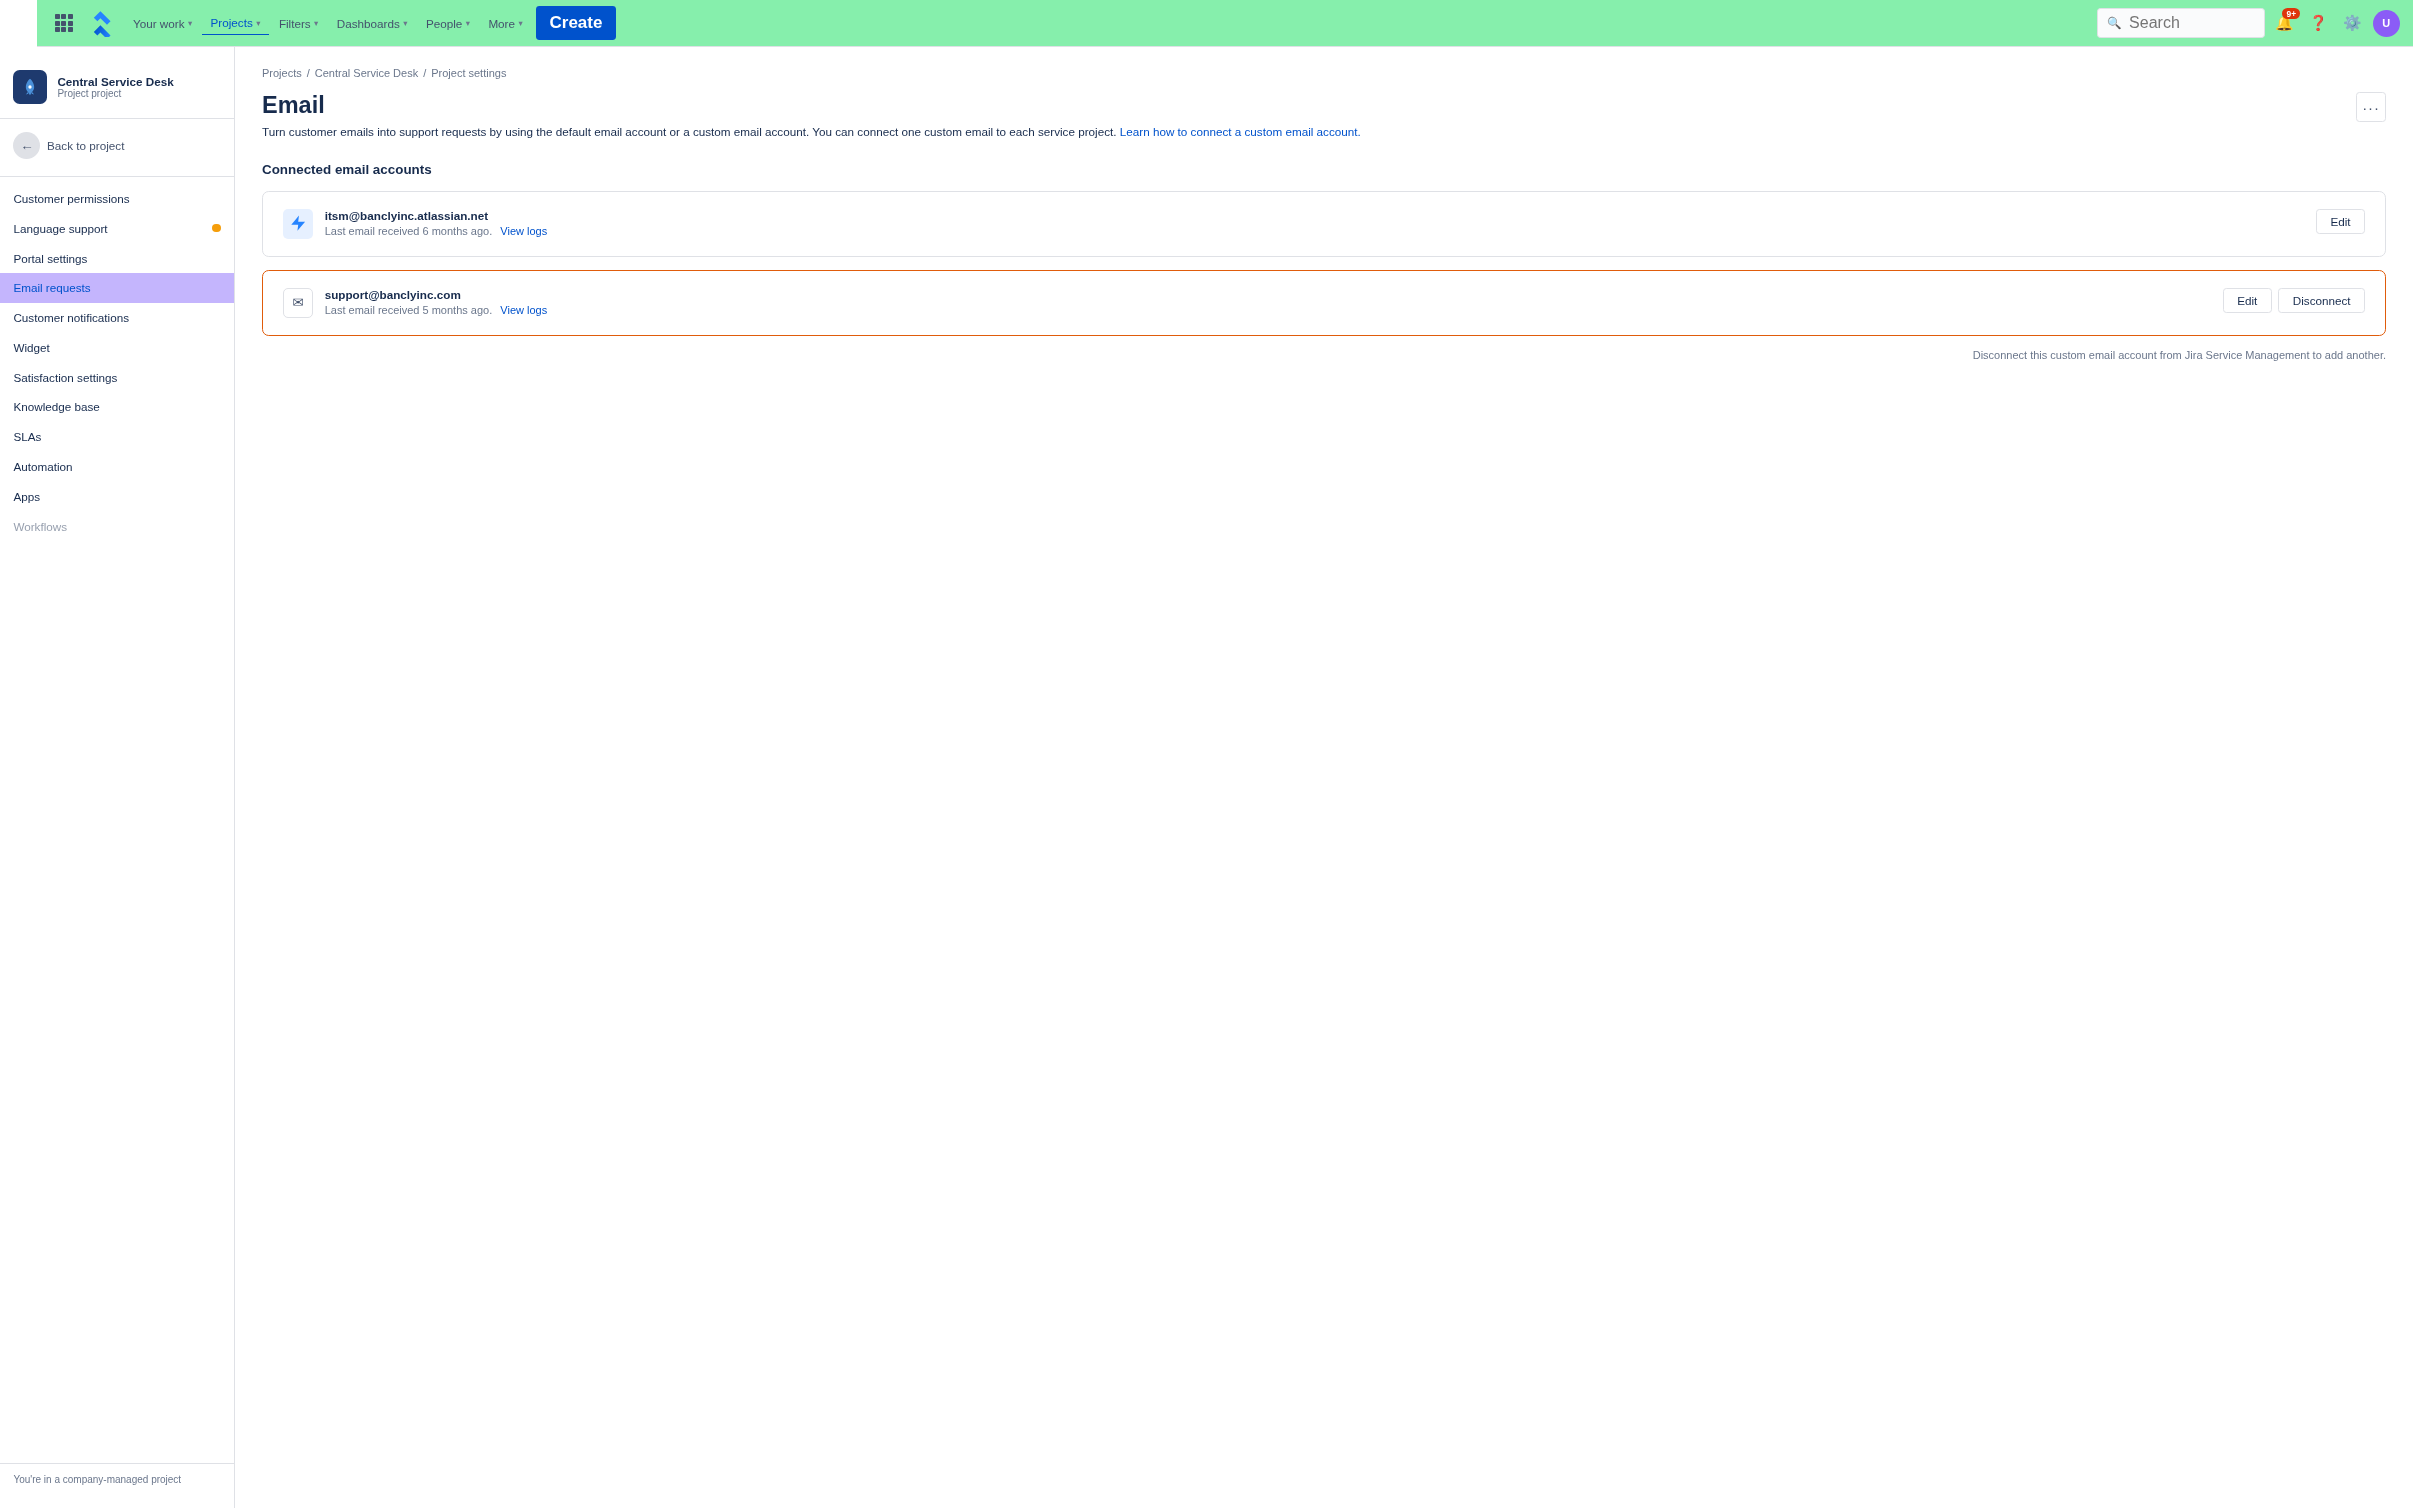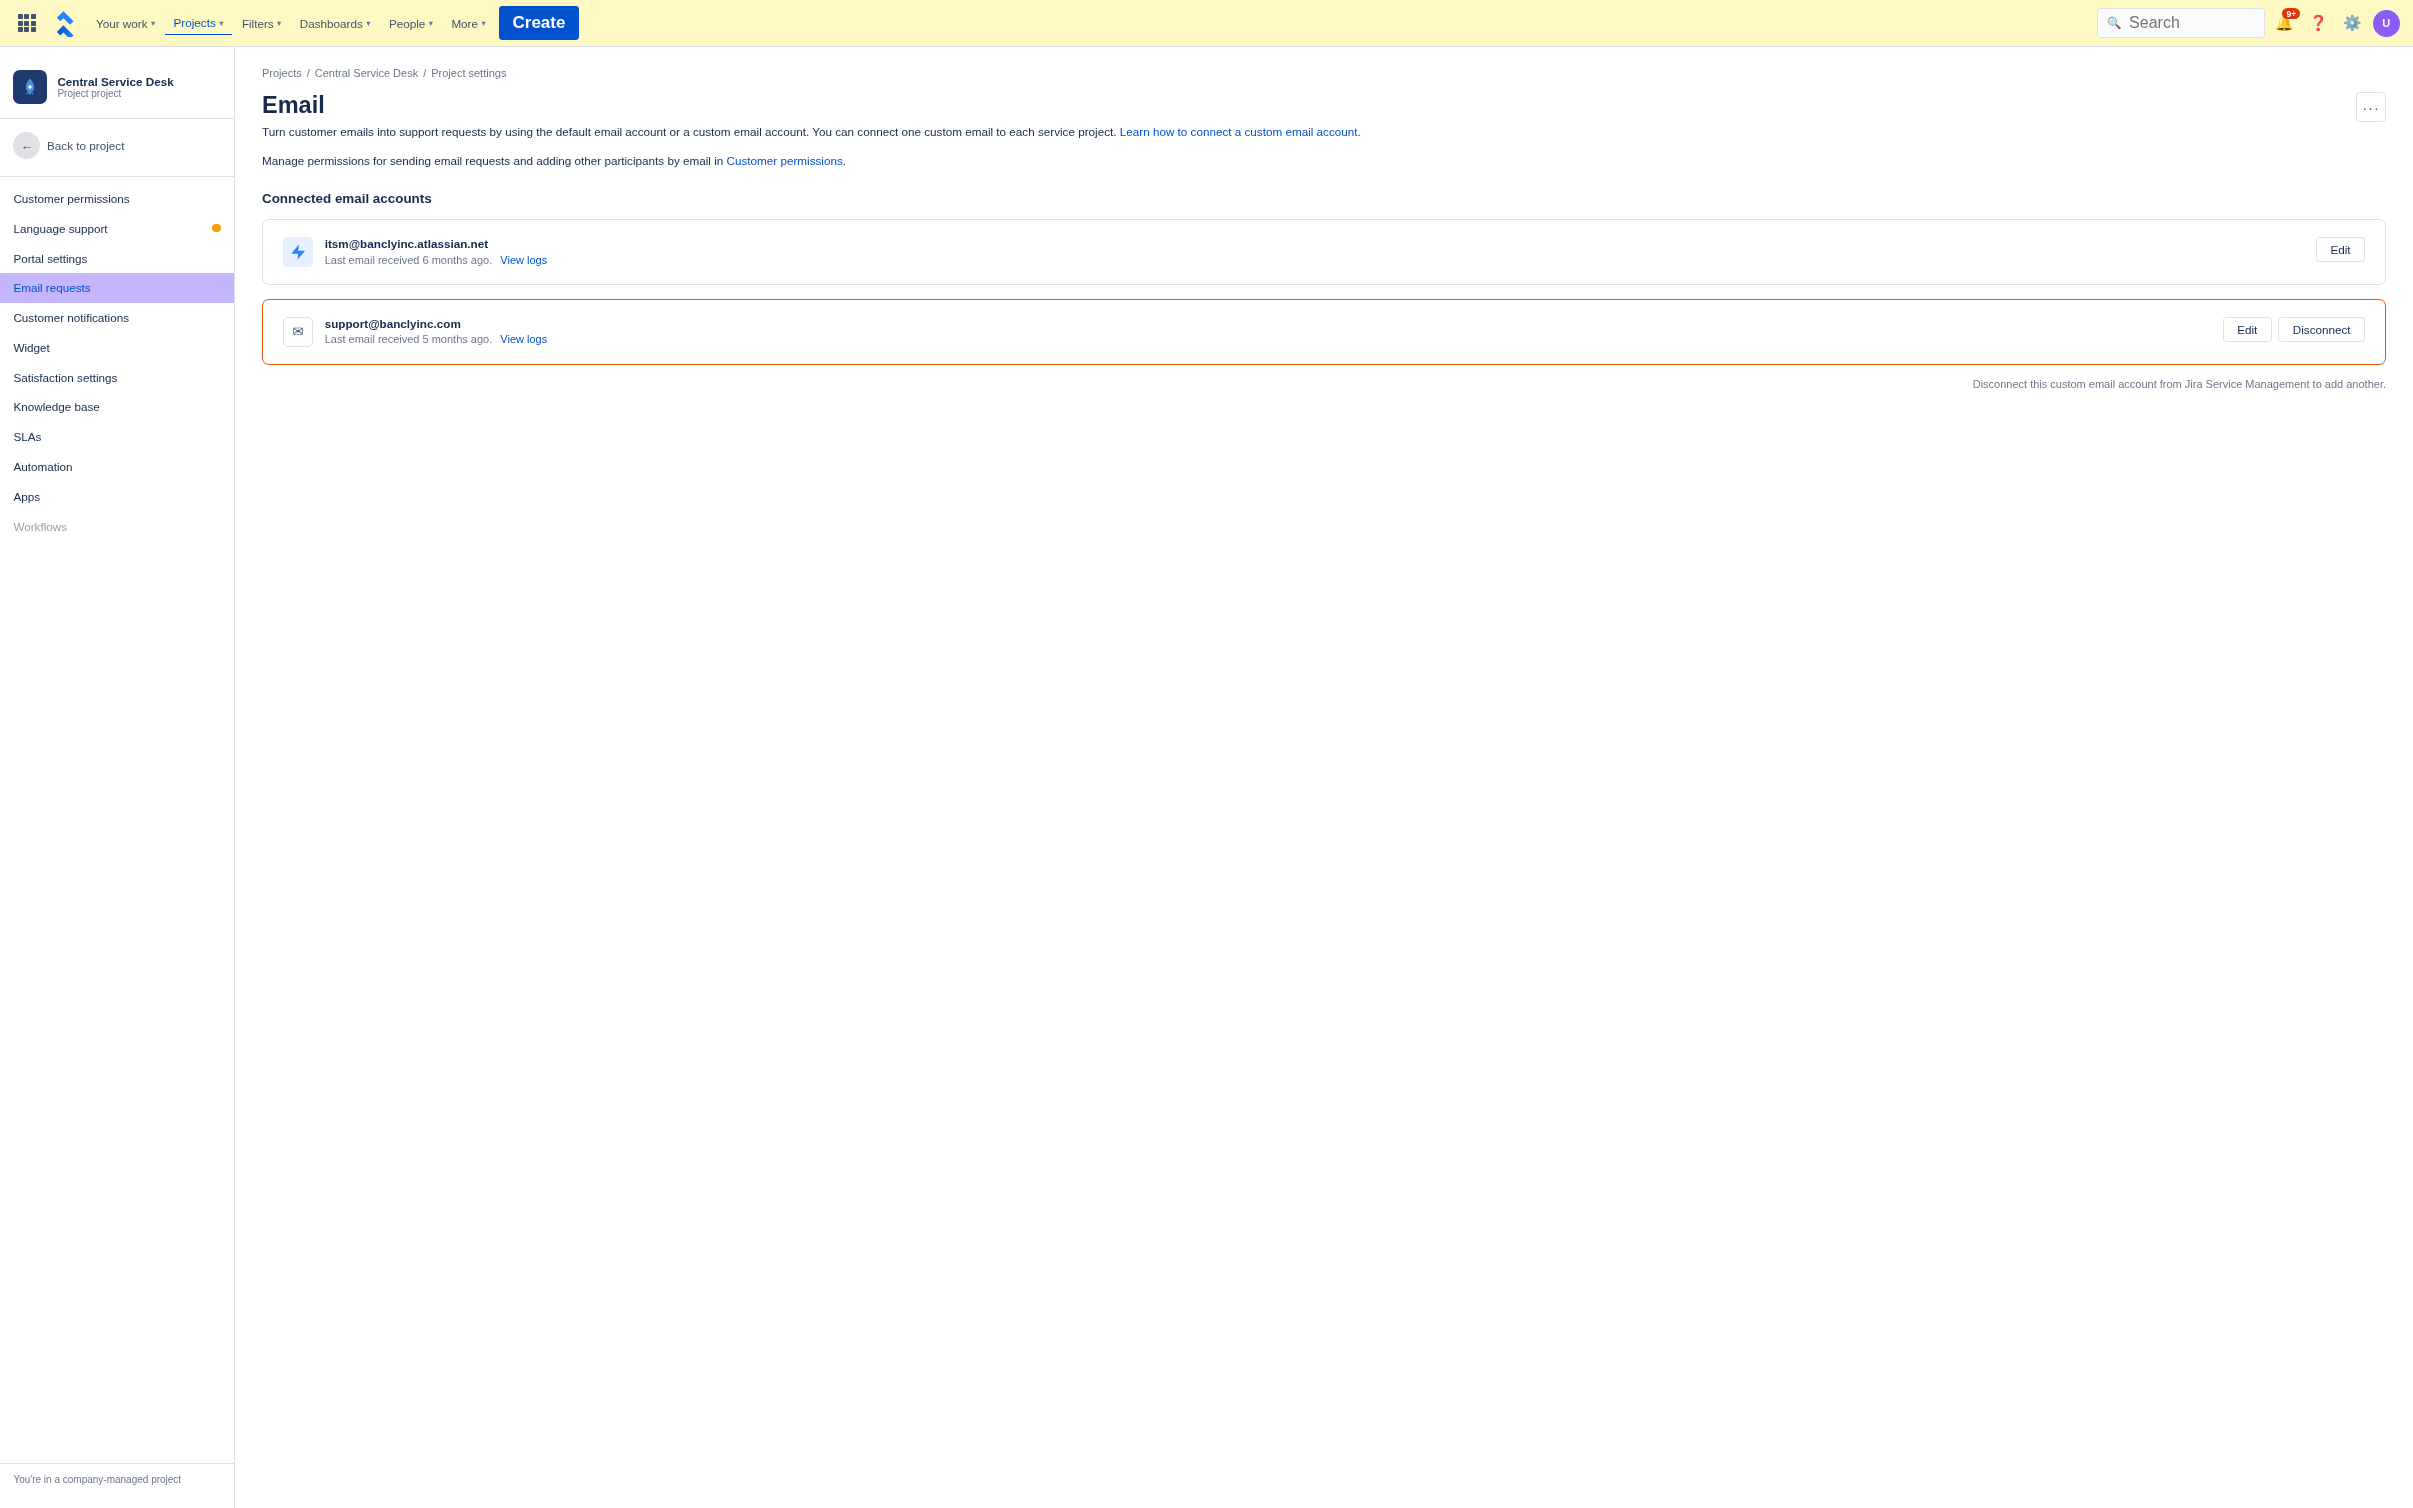--- a/index.html
+++ b/index.html
@@ -2,21 +2,21 @@
 <html style="font-size:13.4px"><head>
   <meta charset="utf-8">
   <style>
     * { box-sizing: border-box; margin: 0; padding: 0; }
     body { font-family: -apple-system, BlinkMacSystemFont, 'Segoe UI', sans-serif; font-size: 11.7px; color: #172b4d; background: #fff; }
 
     
     .topnav {
       display: flex; align-items: center; height: 47px;
       padding: 0 13.4px; border-bottom: 0.8px solid #dfe1e6;
-      background: #fef9c3; gap: 3.4px;
+      background: #86efac; gap: 3.4px; margin-left: 37px;
     }
     .topnav-grid { display: flex; align-items: center; justify-content: center; width: 27px; height: 27px; cursor: pointer; }
     .grid-icon { display: grid; grid-template-columns: repeat(3,5px); gap: 1.7px; }
     .grid-dot { width: 5px; height: 5px; background: #44526c; border-radius: 0.8px; }
     .topnav-logo { width: 27px; height: 27px; margin: 0 6.7px; }
     .topnav-logo svg { width: 27px; height: 27px; }
     .nav-items { display: flex; align-items: center; gap: 1.7px; flex: 1; }
     .nav-item {
       display: flex; align-items: center; gap: 3.4px;
       padding: 5px 8.4px; border-radius: 3.4px; cursor: pointer;
@@ -308,24 +308,20 @@
 
     <div class="page-header">
       <h1 class="page-title">Email</h1>
       <button class="more-btn">···</button>
     </div>
 
     <p class="description">
       <span>Turn customer emails into support requests by using the default email account or a custom email account. You can connect one custom email to each service project.</span>
       <a>Learn how to connect a custom email account.</a>
     </p>
-    <p class="description">
-      <span>Manage permissions for sending email requests and adding other participants by email in</span>
-      <a>Customer permissions</a>.
-    </p>
 
     <h2 class="section-title">Connected email accounts</h2>
 
     <div class="email-card">
       <div class="email-card-left">
         <div class="email-icon-jira">
           <svg width="18.4" height="18.4" viewBox="0 0 24 24" fill="none">
             <path d="M13 2L3 14h9l-1 8 10-12h-9l1-8z" fill="#2684FF"></path>
           </svg>
         </div>

